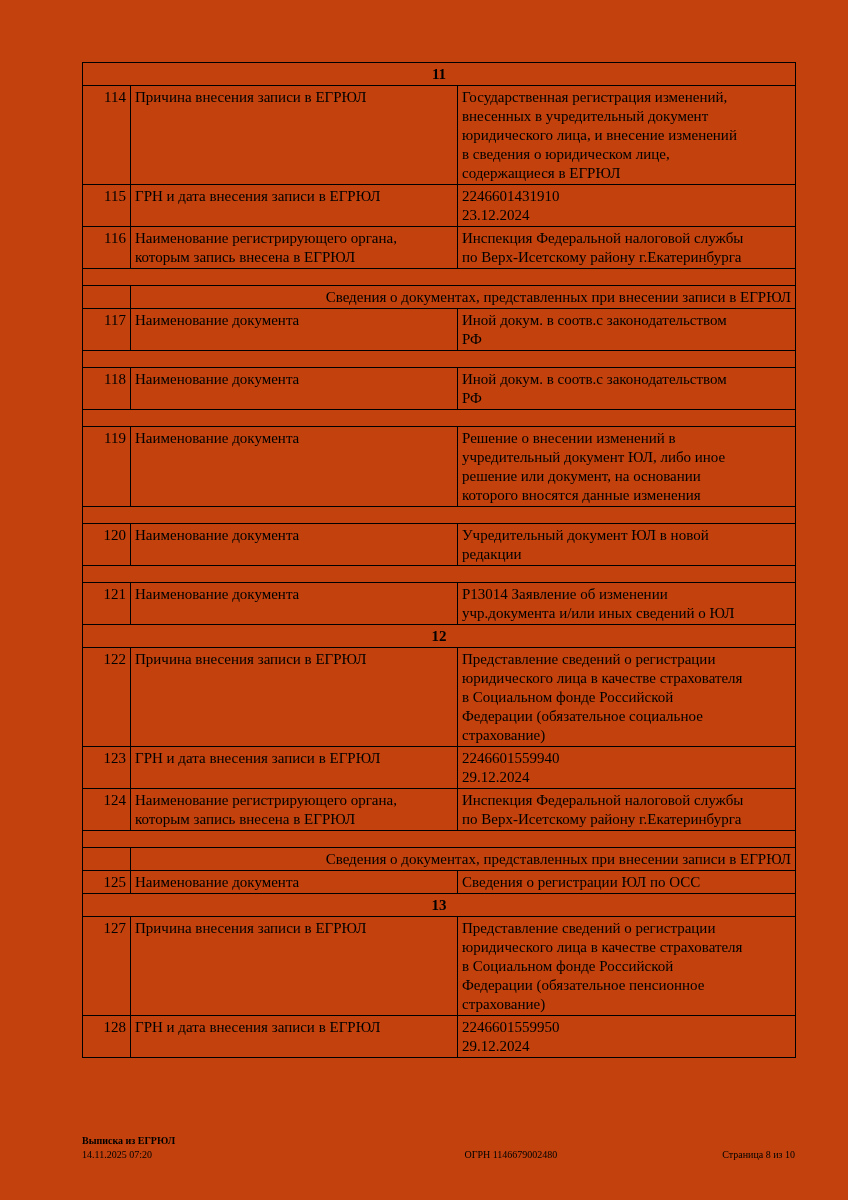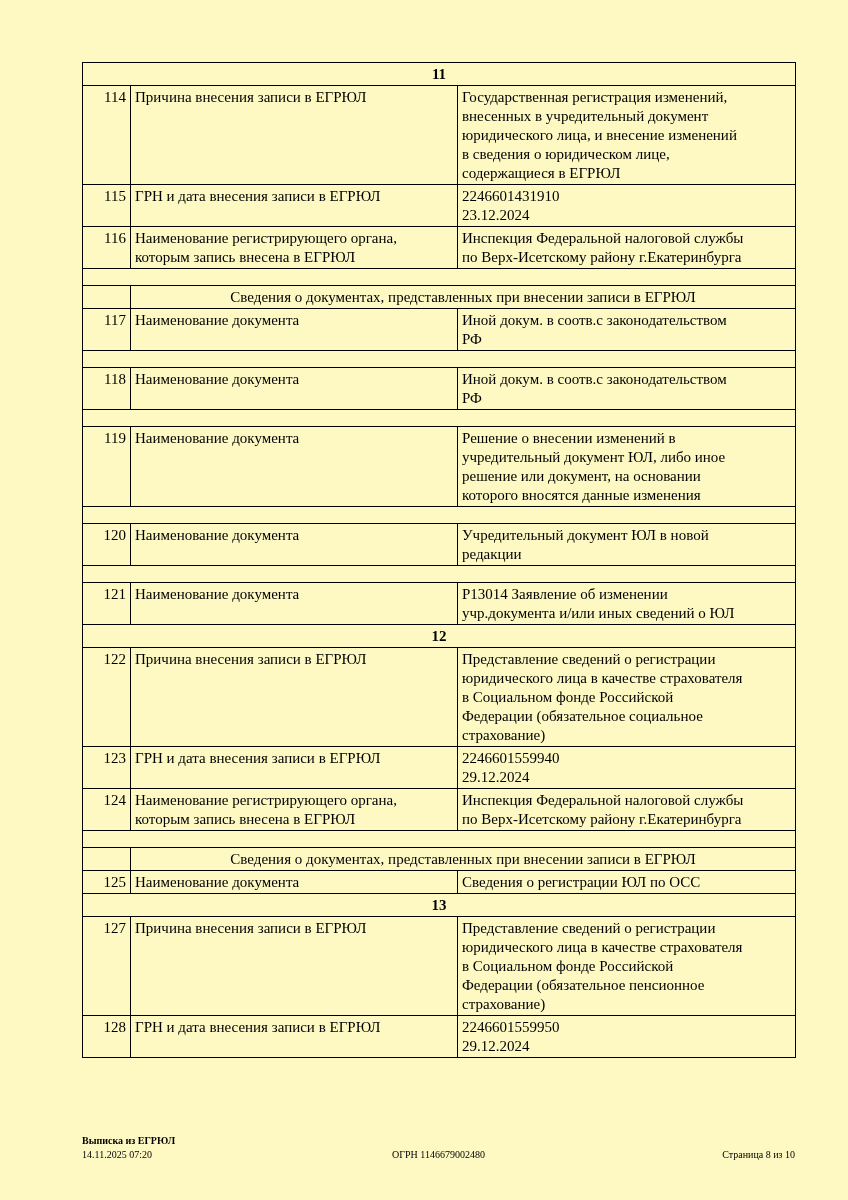--- a/index.html
+++ b/index.html
@@ -6,21 +6,21 @@
     margin: 0;
     padding: 0;
     background: #ffffff;
     color: #000000;
     font-family: "Liberation Serif", "DejaVu Serif", serif;
   }
   .page {
     position: relative;
     width: 848px;
     height: 1200px;
-    background: #fef9c3;
+    background: #c2410c;
     overflow: hidden;
   }
   table.egrul {
     position: absolute;
     left: 82px;
     top: 62px;
     width: 713px;
     border-collapse: collapse;
     table-layout: fixed;
     border: 1px solid #000;
@@ -38,39 +38,39 @@
   td.num-cell {
     text-align: right;
     padding-left: 8px;
   }
   td.section-cell {
     text-align: center;
     font-weight: bold;
     white-space: nowrap;
   }
   td.subheader-cell {
-    text-align: center;
+    text-align: right;
   }
   tr.spacer td {
     height: 16px;
     padding: 0;
   }
   .footer {
     position: absolute;
     left: 82px;
     top: 1134px;
     width: 713px;
     display: flex;
     justify-content: space-between;
     align-items: flex-end;
     font-size: 10px;
     line-height: 14px;
   }
   .footer-left { flex: 1; text-align: left; }
-  .footer-center { flex: 1; text-align: center; }
+  .footer-center { flex: 1; text-align: right; }
   .footer-right { flex: 1; text-align: right; }
   .footer-title { font-weight: bold; }
 </style>
 </head>
 <body>
 
 <div class="page">
 
   <table class="egrul">
     <colgroup>

